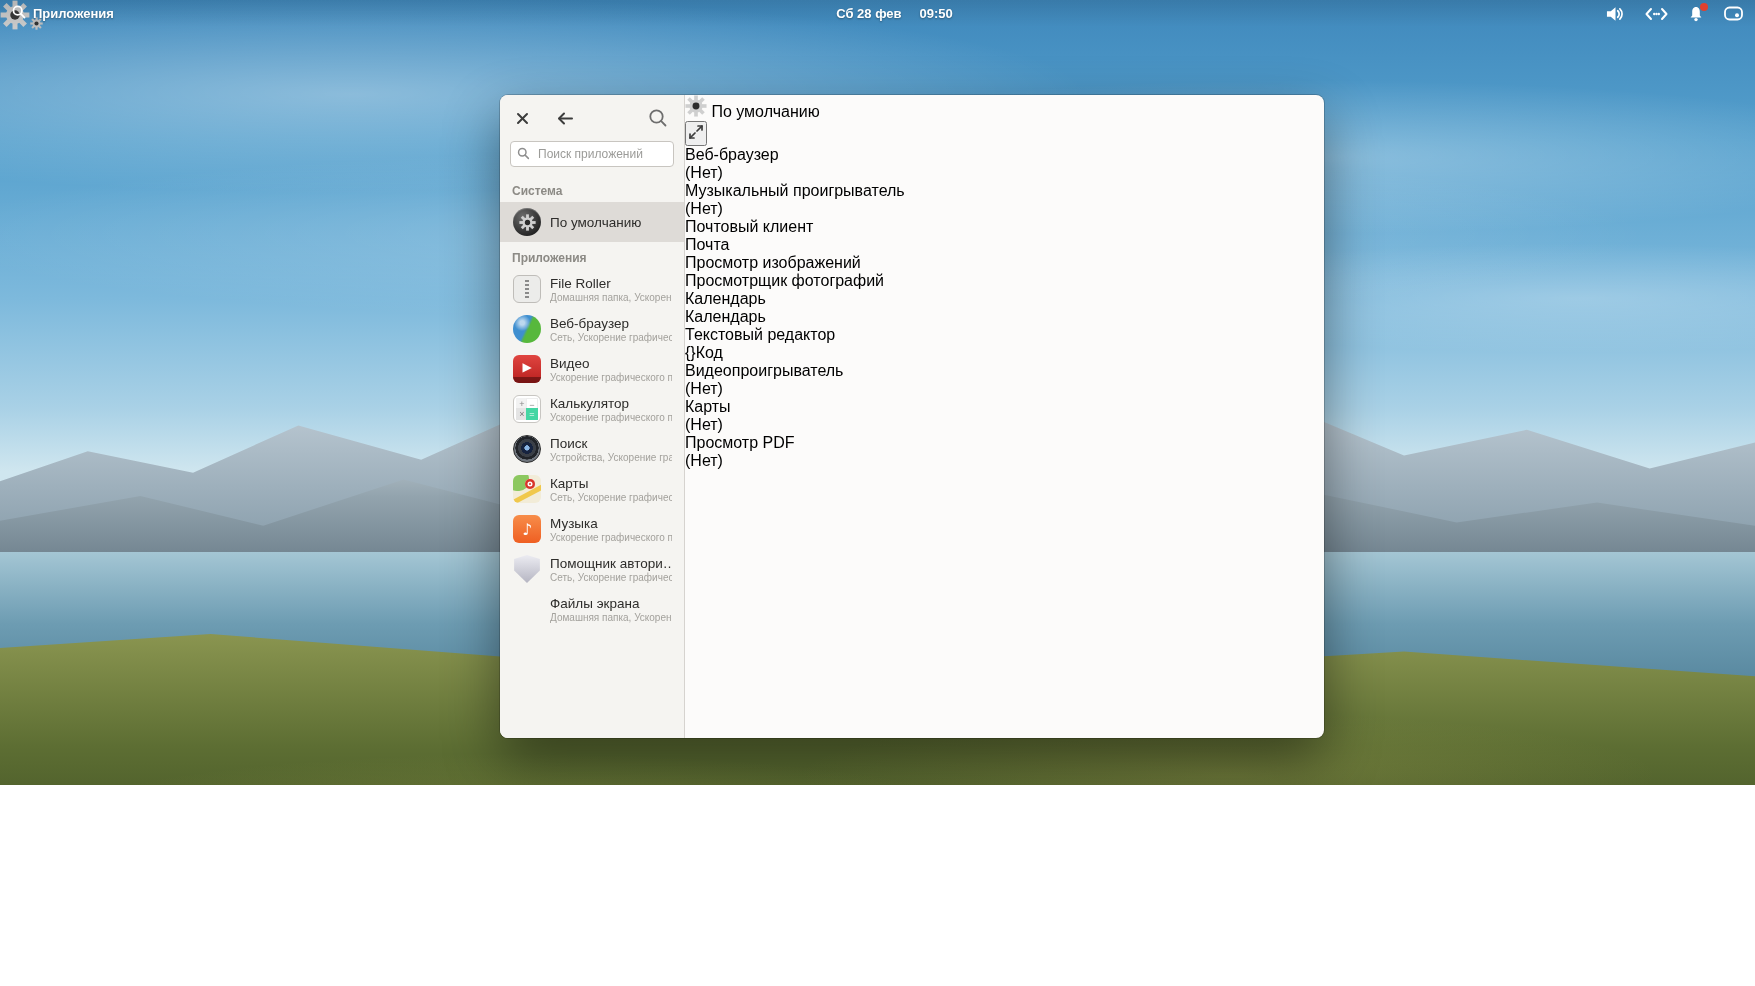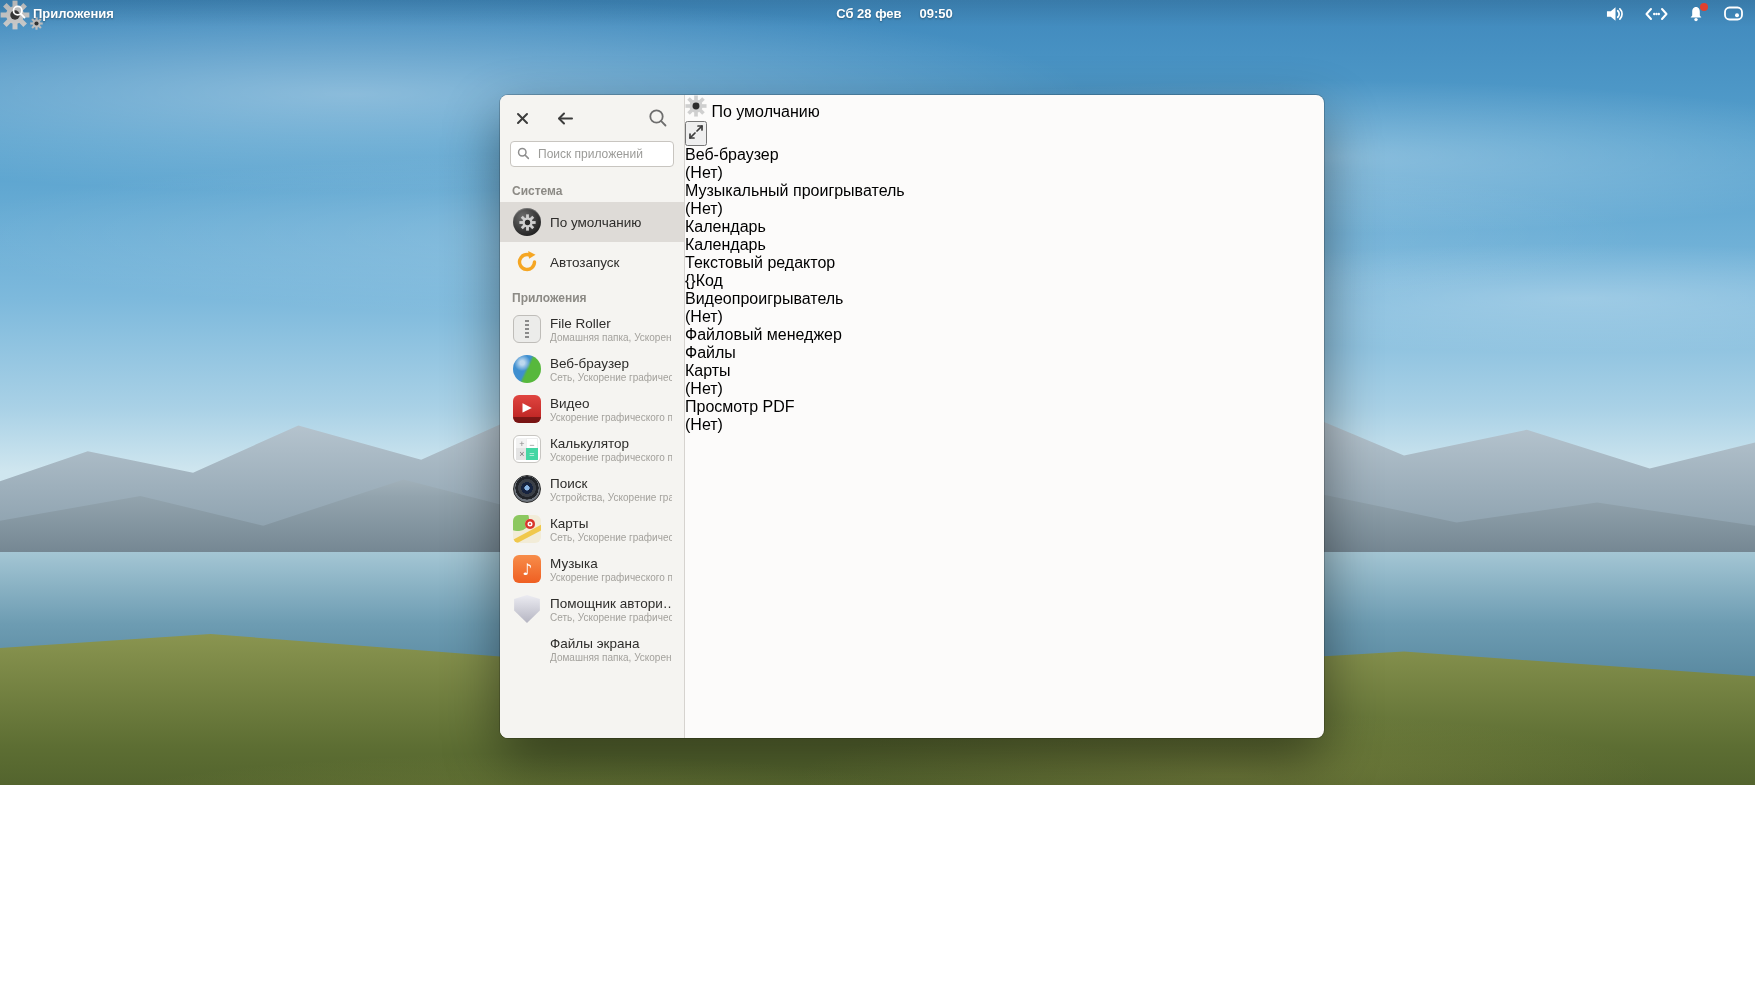--- a/index.html
+++ b/index.html
@@ -268,31 +268,20 @@
                     <circle r="7.2"></circle>
                   </g>
                   <circle r="3.8" fill="#2b2b2b"></circle>
                 </svg>
               </span>
             </span>
             <span class="sb-txt">
               <span class="sb-name">По умолчанию</span>
             </span>
           </div>
-          <div class="sb-item">
-            <span class="s-ic">
-              <svg width="24" height="24" viewBox="0 0 24 24">
-                <path d="M19.5 12 a7.5 7.5 0 1 1 -4.3 -6.8" fill="none" stroke="#f5a623" stroke-width="3.4" stroke-linecap="round"></path>
-                <polygon points="13.2,1 20.5,4.8 14,8.8" fill="#f5a623"></polygon>
-              </svg>
-            </span>
-            <span class="sb-txt">
-              <span class="sb-name">Автозапуск</span>
-            </span>
-          </div>
           <div class="sb-section">Приложения</div>
           <div class="sb-item">
             <span class="s-ic">
               <span class="tile ic-fr"></span>
             </span>
             <span class="sb-txt">
               <span class="sb-name">File Roller</span>
               <span class="sb-sub">Домашняя папка, Ускорени…</span>
             </span>
           </div>
@@ -405,34 +394,38 @@
       <div class="fields">
           <div class="field">
             <div class="f-label">Веб-браузер</div>
             <div class="dd disabled"><span class="val">(Нет)</span><span class="caret"></span></div>
           </div>
           <div class="field">
             <div class="f-label">Музыкальный проигрыватель</div>
             <div class="dd disabled"><span class="val">(Нет)</span><span class="caret"></span></div>
           </div>
           <div class="field">
+            <div class="f-label">Почтовый клиент</div>
+            <div class="dd"><span class="ddic ddic-mail"></span><span class="val">Почта</span><span class="caret"></span></div>
+          </div>
+          <div class="field">
+            <div class="f-label">Просмотр изображений</div>
+            <div class="dd"><span class="ddic ddic-photos"></span><span class="val">Просмотрщик фотографий</span><span class="caret"></span></div>
+          </div>
+          <div class="field">
             <div class="f-label">Календарь</div>
             <div class="dd"><span class="ddic ddic-cal"></span><span class="val">Календарь</span><span class="caret"></span></div>
           </div>
           <div class="field">
             <div class="f-label">Текстовый редактор</div>
             <div class="dd"><span class="ddic ddic-code">{}</span><span class="val">Код</span><span class="caret"></span></div>
           </div>
           <div class="field">
             <div class="f-label">Видеопроигрыватель</div>
             <div class="dd disabled"><span class="val">(Нет)</span><span class="caret"></span></div>
-          </div>
-          <div class="field">
-            <div class="f-label">Файловый менеджер</div>
-            <div class="dd"><span class="ddic ddic-files"></span><span class="val">Файлы</span><span class="caret"></span></div>
           </div>
           <div class="field">
             <div class="f-label">Карты</div>
             <div class="dd disabled"><span class="val">(Нет)</span><span class="caret"></span></div>
           </div>
           <div class="field">
             <div class="f-label">Просмотр PDF</div>
             <div class="dd disabled"><span class="val">(Нет)</span><span class="caret"></span></div>
           </div>
         </div>

